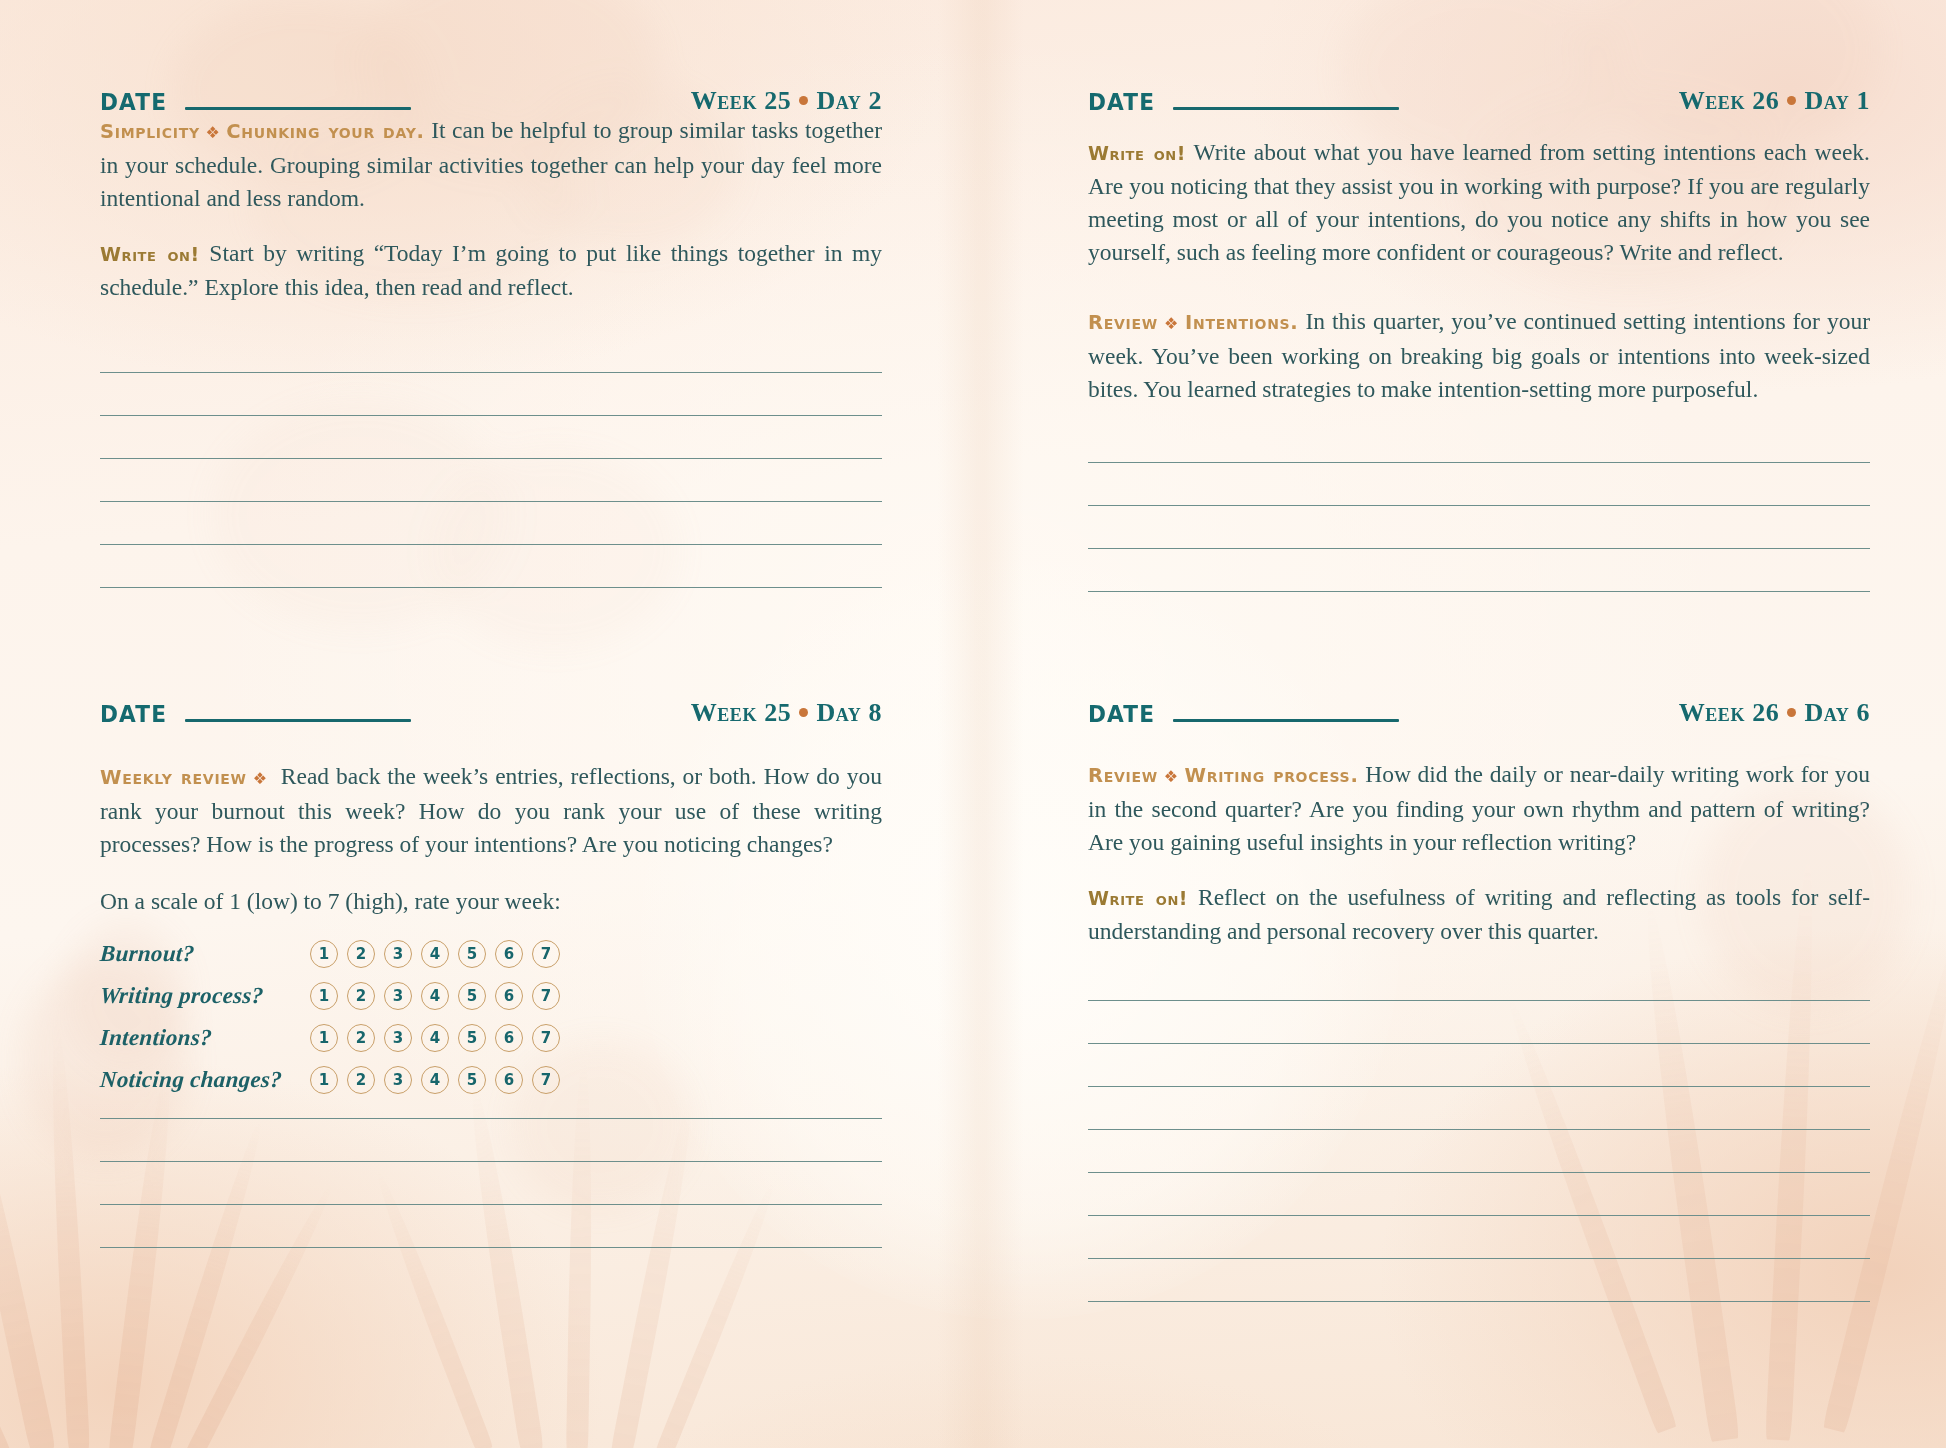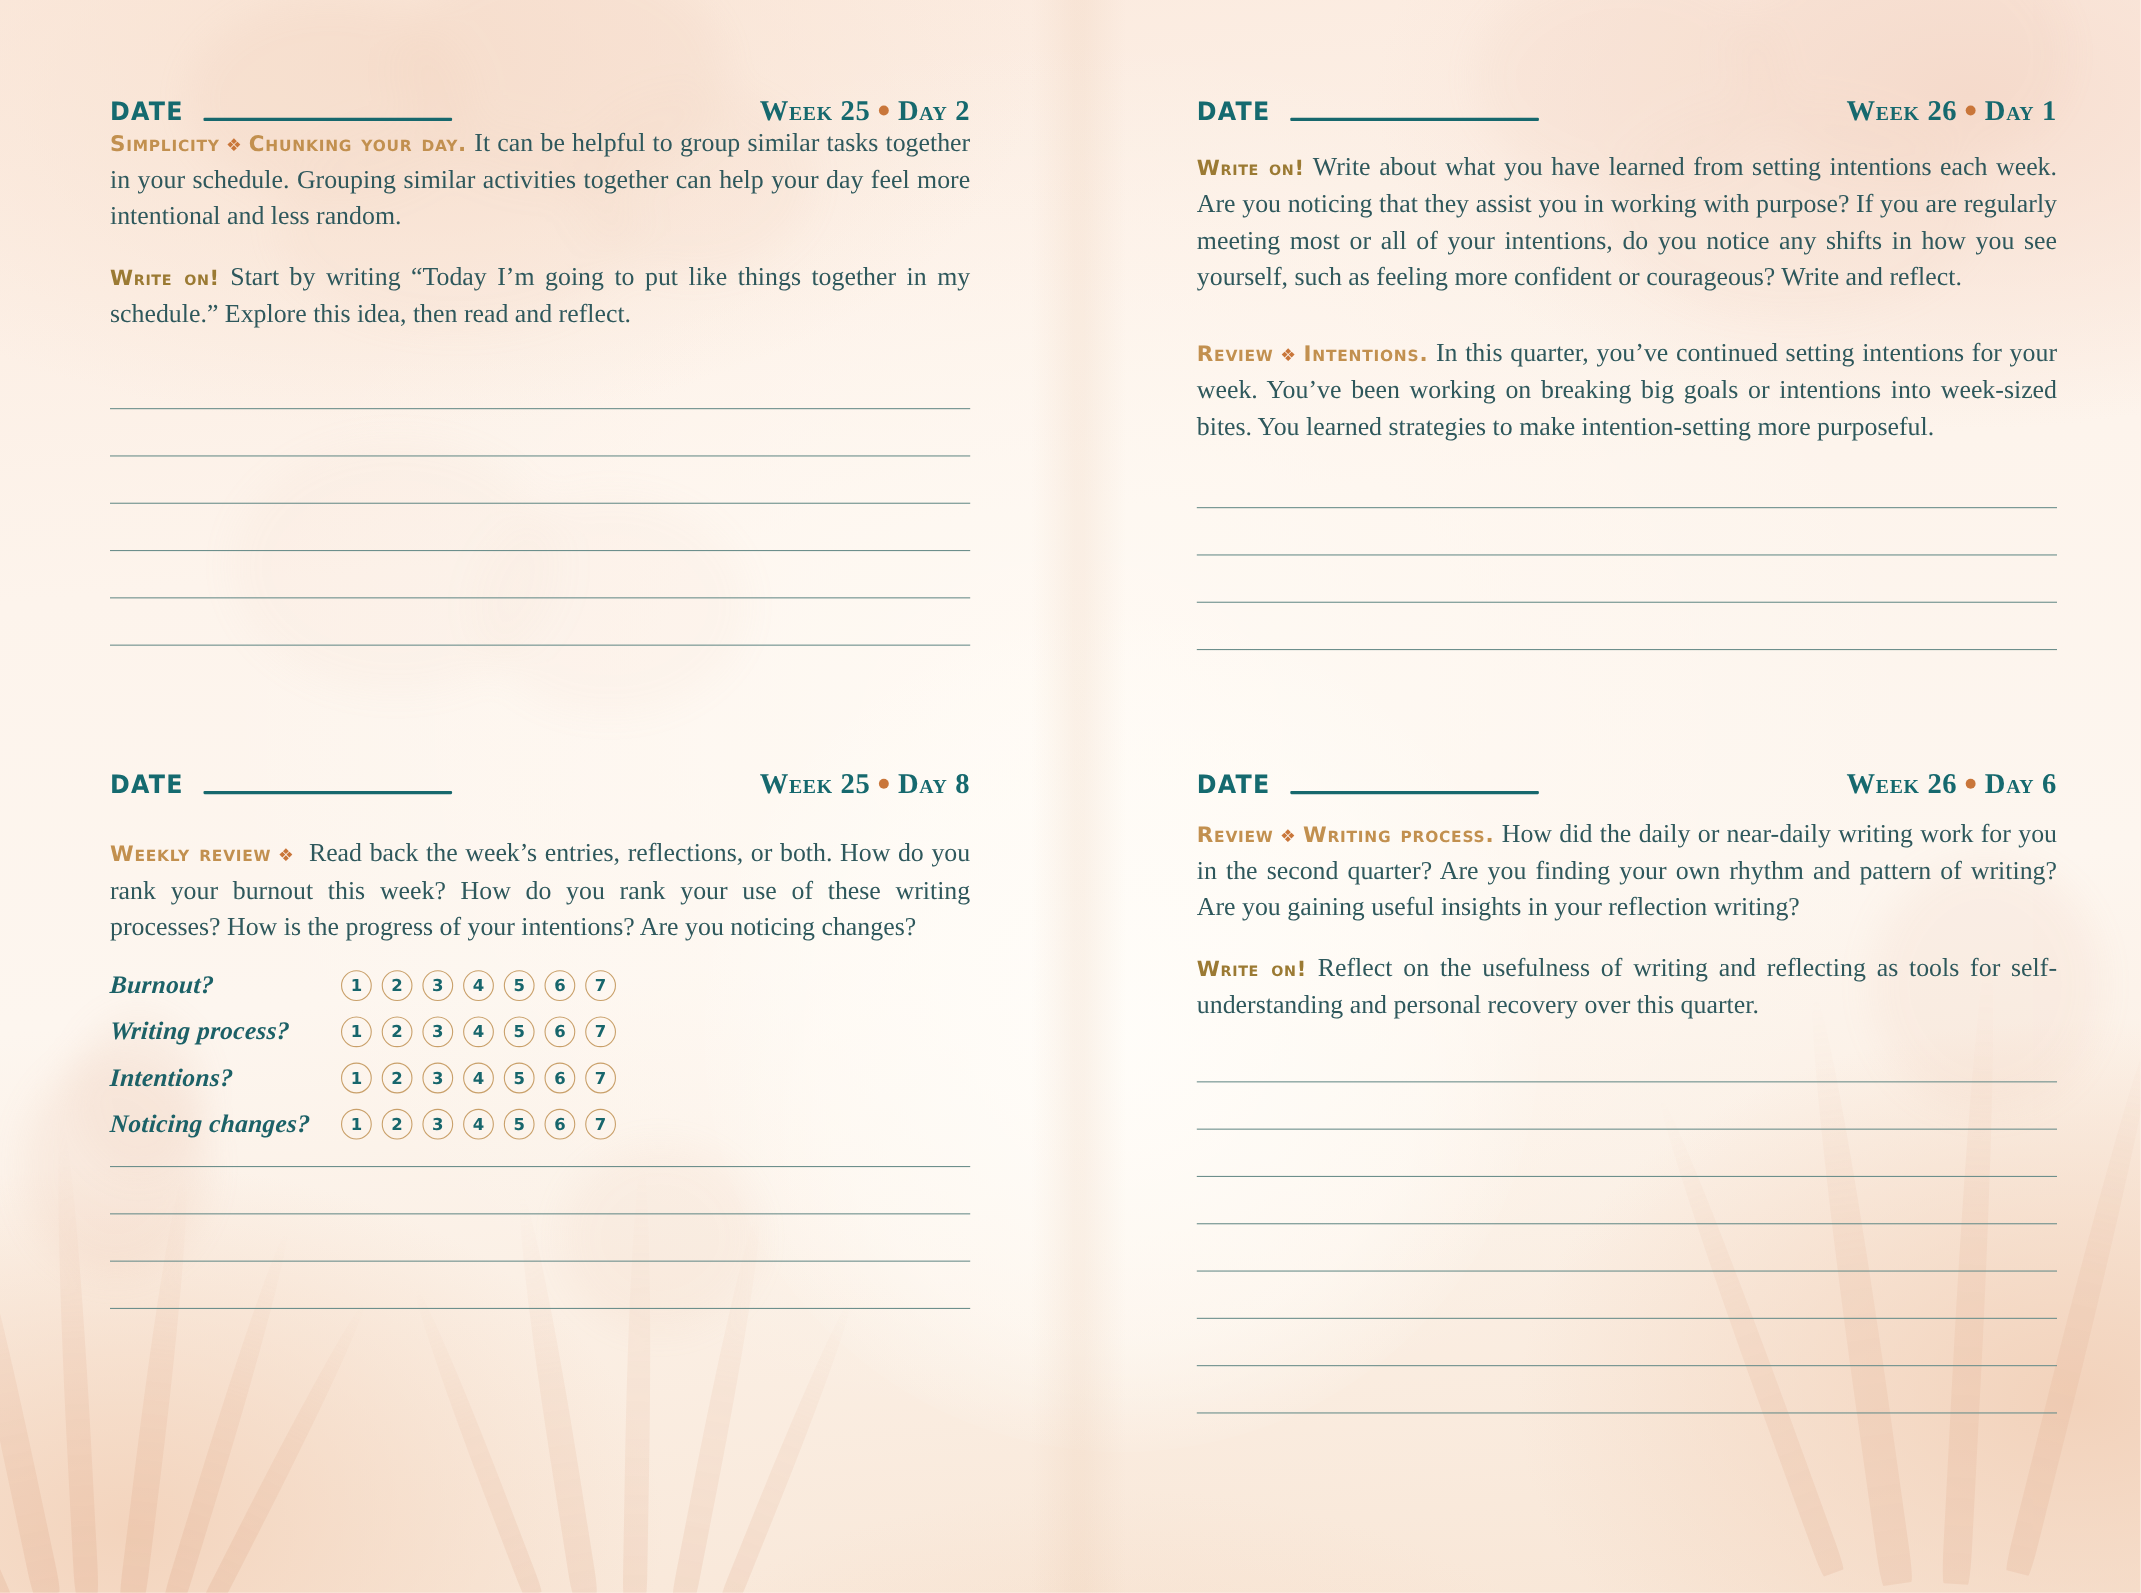--- a/index.html
+++ b/index.html
@@ -213,20 +213,21 @@
           </div>
           <div class="weekday">
             <span>Week 25</span><span class="dot"></span><span>Day 8</span>
           </div>
         </div>
 
         <p class="para first" style="margin-top:34px;">
           <span class="tag"><span>Weekly review</span><span class="dia">❖</span></span><span> Read back the week’s entries, reflections, or both. How do you rank your burnout this week? How do you rank your use of these writing processes? How is the progress of your intentions? Are you noticing changes?</span>
         </p>
 
+        <p class="scale-intro" style="margin-top:24px;">On a scale of 1 (low) to 7 (high), rate your week:</p>
 
         <div style="margin-top:22px;">
           <div class="rate-row" style="margin-bottom:14px;">
             <span class="rate-label" style="width:210px;">Burnout?</span>
             <span class="circles">
               <span class="circ">1</span>
               <span class="circ">2</span>
               <span class="circ">3</span>
               <span class="circ">4</span>
               <span class="circ">5</span>
@@ -319,21 +320,21 @@
         <div class="entry-head">
           <div class="date-wrap">
             <span class="date-label">DATE</span>
             <span class="date-rule"></span>
           </div>
           <div class="weekday">
             <span>Week 26</span><span class="dot"></span><span>Day 6</span>
           </div>
         </div>
 
-        <p class="para first" style="margin-top:16px;">
+        <p class="para first" style="margin-top:32px;">
           <span class="tag"><span>Review</span><span class="dia">❖</span><span>Writing process</span><span>.</span></span><span> How did the daily or near-daily writing work for you in the second quarter? Are you finding your own rhythm and pattern of writing? Are you gaining useful insights in your reflection writing?</span>
         </p>
 
         <p class="para" style="margin-top:22px;">
           <span class="tag-writeon">Write on!</span><span> Reflect on the usefulness of writing and reflecting as tools for self-understanding and personal recovery over this quarter.</span>
         </p>
 
         <div class="lines" style="margin-top:52px;">
           <div class="wline" style="margin-bottom:42px;"></div>
           <div class="wline" style="margin-bottom:42px;"></div>

